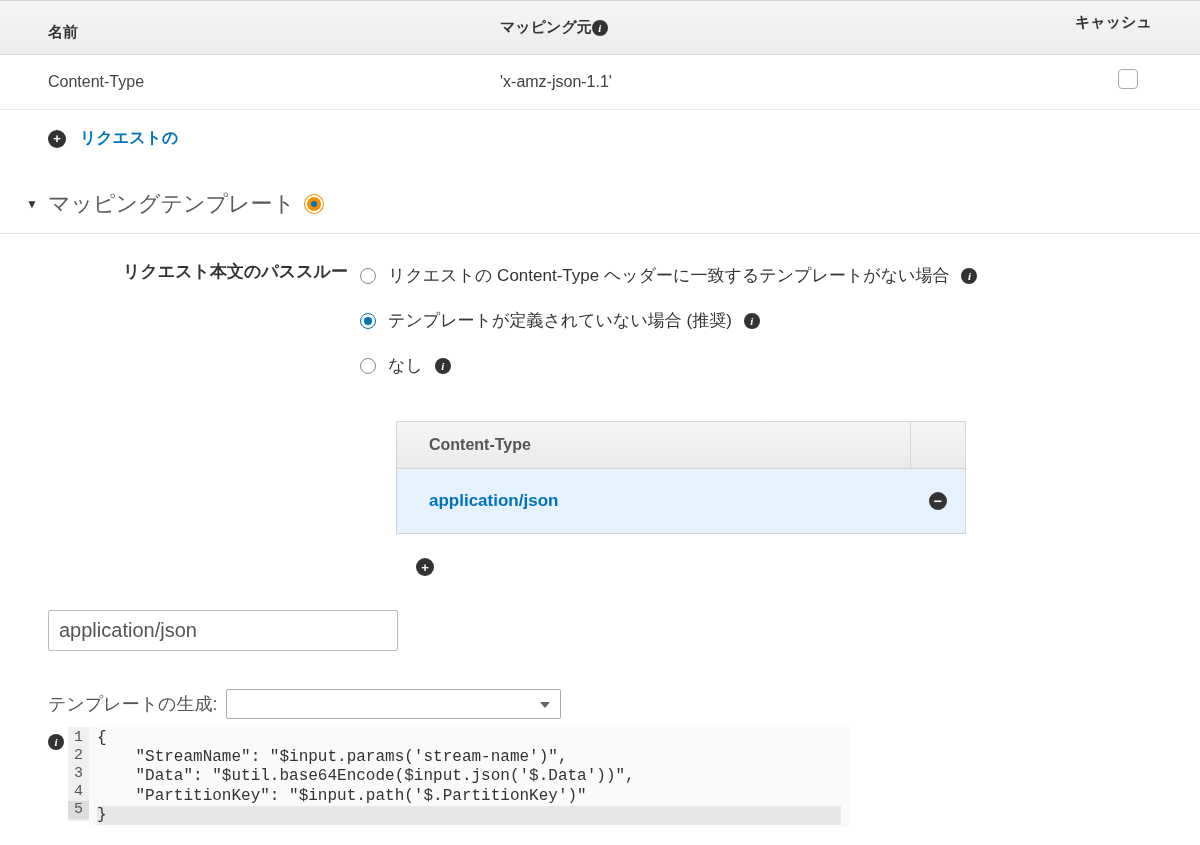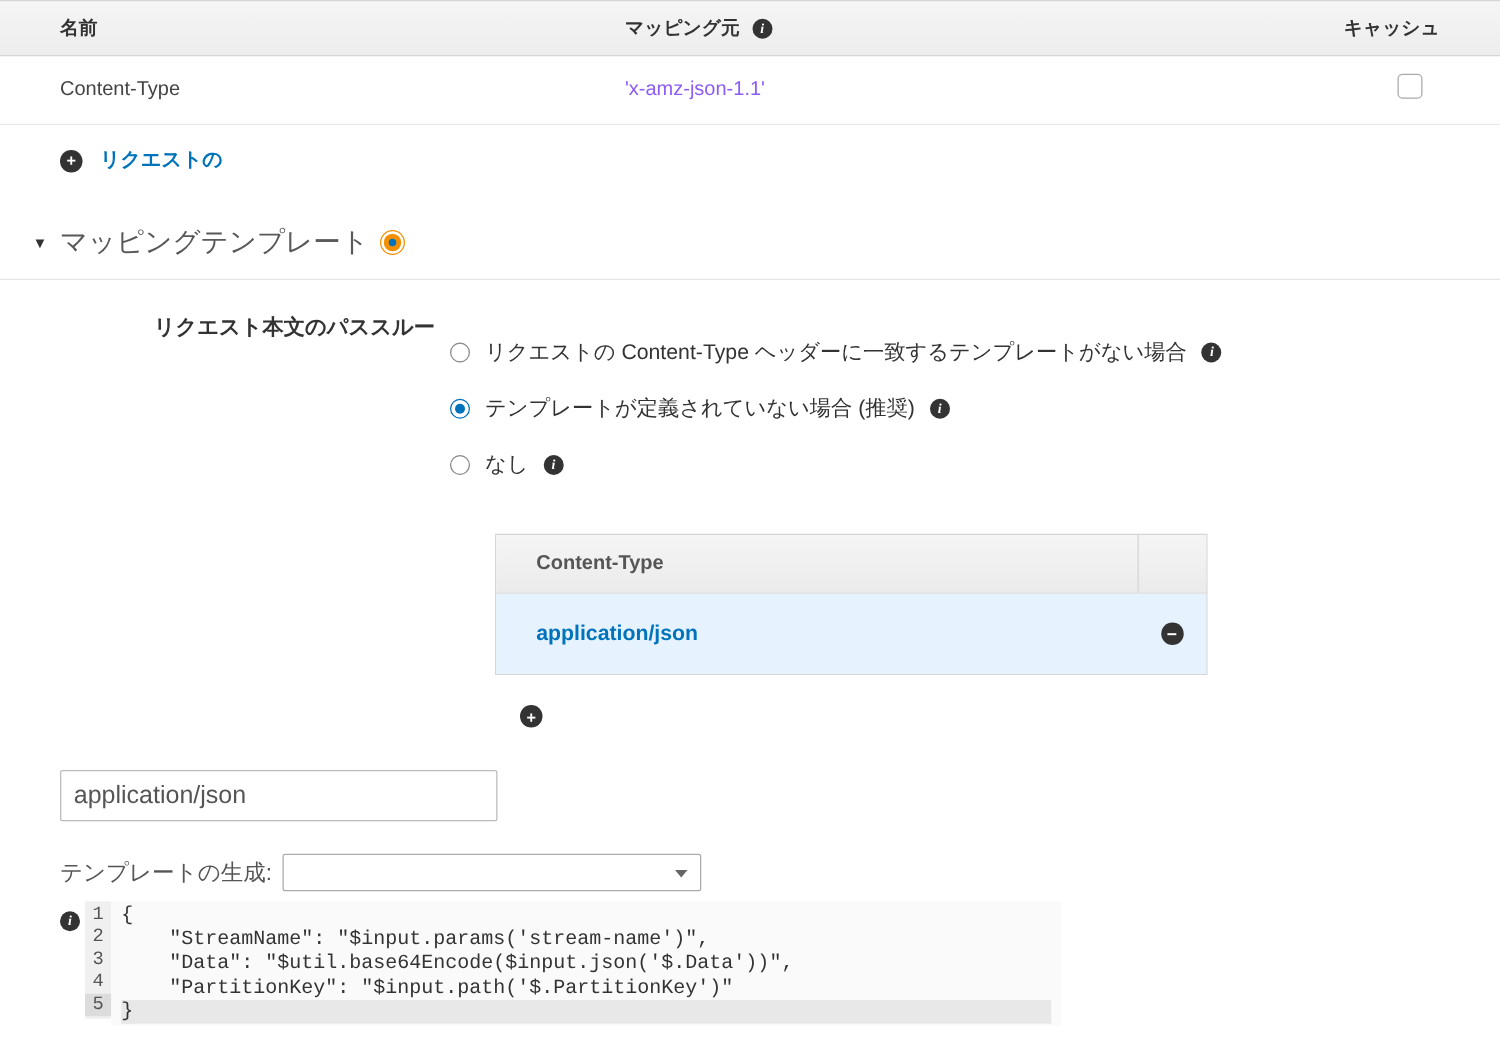--- a/index.html
+++ b/index.html
@@ -17,47 +17,47 @@
     .table-header {
       display: flex;
       background: linear-gradient(#f5f5f5, #ededed);
       border-top: 1px solid #d5d5d5;
       border-bottom: 1px solid #d5d5d5;
       font-weight: bold;
       font-size: 15px;
     }
     .table-header .col-name {
       flex: 0 0 480px;
-      padding: 12px 20px 12px 48px;
+      padding: 22px 20px 12px 48px;
     }
     .table-header .col-source {
       flex: 1;
       padding: 12px 20px;
       display: flex;
       align-items: center;
-      gap: 10px;
+      gap: 0;
     }
     .table-header .col-cache {
       flex: 0 0 145px;
       padding: 12px 20px;
     }
     .table-row {
       display: flex;
       border-bottom: 1px solid #eaeaea;
       font-size: 16px;
     }
     .table-row .col-name {
       flex: 0 0 480px;
       padding: 18px 20px 18px 48px;
       color: #444;
     }
     .table-row .col-source {
       flex: 1;
       padding: 18px 20px;
-      color: #8b5cf6;
+      color: #404040;
     }
     .table-row .col-cache {
       flex: 0 0 145px;
       padding: 14px 20px;
       text-align: center;
     }
     .checkbox {
       width: 20px;
       height: 20px;
       border: 1.5px solid #aaa;
@@ -143,21 +143,20 @@
     .passthrough-label {
       flex: 0 0 340px;
       text-align: right;
       font-weight: bold;
       font-size: 17px;
       padding-right: 12px;
       padding-top: 2px;
     }
     .radio-group {
       flex: 1;
-      margin-top: 16px;
     }
     .radio-row {
       display: flex;
       align-items: center;
       gap: 12px;
       padding: 6px 0 16px 0;
       font-size: 17px;
       color: #333;
     }
     .radio {
@@ -251,21 +250,21 @@
       font-size: 20px;
       color: #555;
       border: 1px solid #bbb;
       border-radius: 2px;
       font-family: inherit;
     }
     .gen-row {
       display: flex;
       align-items: center;
       gap: 8px;
-      margin-top: 26px;
+      margin-top: 38px;
       font-size: 18px;
       color: #555;
     }
     .dropdown {
       width: 335px;
       height: 30px;
       border: 1px solid #aaa;
       border-radius: 2px;
       background: #fff;
       position: relative;

